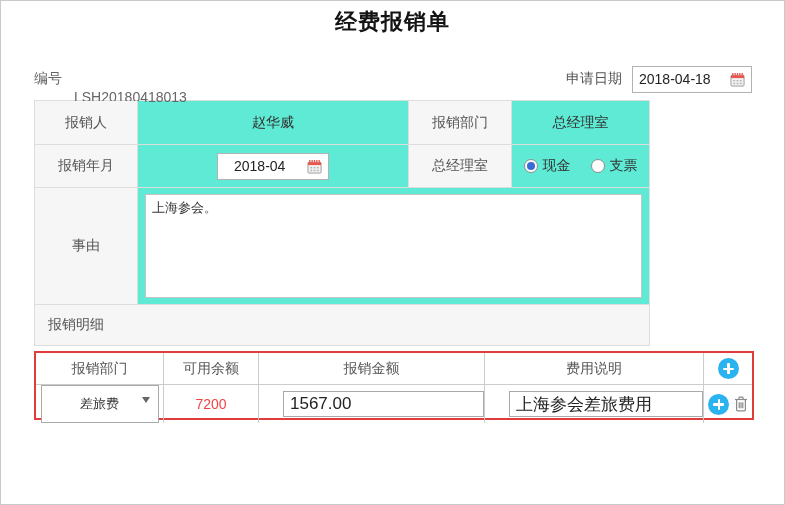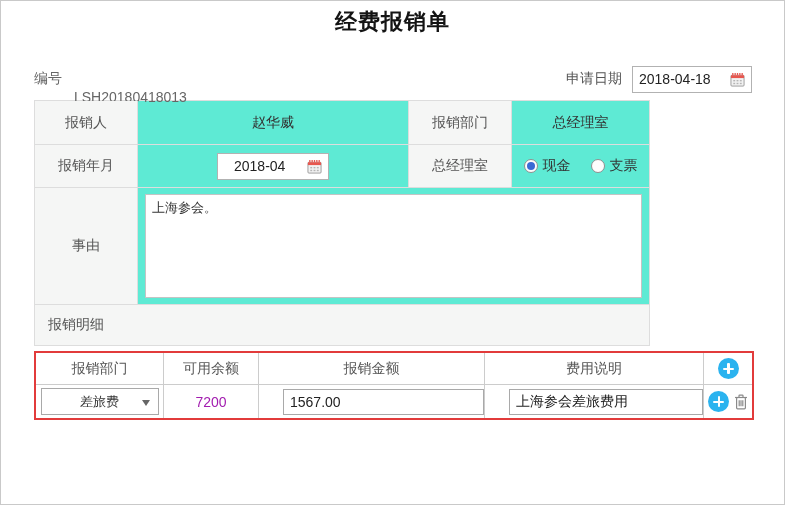--- a/index.html
+++ b/index.html
@@ -72,34 +72,34 @@
     margin:5px 32px 4px 33px;width:720px;border:2px solid var(--highlight);background:#fff;
   }
   .dt-row{display:grid;grid-template-columns:128px 95px 226px 219px 1fr;}
   .dt-head{height:32px;border-bottom:1px solid #ccc;}
   .dt-data{height:33px;}
   .dt-cell{
     display:flex;align-items:center;justify-content:center;
     font-size:14px;color:#555;border-right:1px solid #ccc;
   }
   .dt-cell.no-r{border-right:none;}
-  .dt-cell.val{color:#a21caf;}
+  .dt-cell.val{color:#ef4444;}
   .selectbox{
-    width:118px;height:27px;border:1px solid #a9a9a9;background:#fff;cursor:pointer;
+    width:118px;height:38px;border:1px solid #a9a9a9;background:#fff;cursor:pointer;
     display:flex;align-items:center;justify-content:center;position:relative;
     font-size:13px;color:#333;
   }
   .caret{
     position:absolute;right:8px;top:11px;width:0;height:0;
     border-left:4.5px solid transparent;border-right:4.5px solid transparent;
     border-top:6px solid #666;
   }
   .cell-input{
     width:calc(100% - 10px);height:26px;border:1px solid #a9a9a9;
-    padding:0 6px;font-size:14px;color:#222;font-family:inherit;outline:none;margin-left:24px;
+    padding:0 6px;font-size:17px;color:#222;font-family:inherit;outline:none;margin-left:24px;
   }
   .icons-cell{display:flex;align-items:center;justify-content:center;gap:5px;}
   .plus-btn{
     width:21px;height:21px;border-radius:50%;background:var(--add_blue);
     position:relative;cursor:pointer;flex:0 0 auto;
   }
   .plus-glyph{position:absolute;inset:0;}
   .plus-glyph::before,.plus-glyph::after{
     content:"";position:absolute;background:#fff;border-radius:1px;
   }

